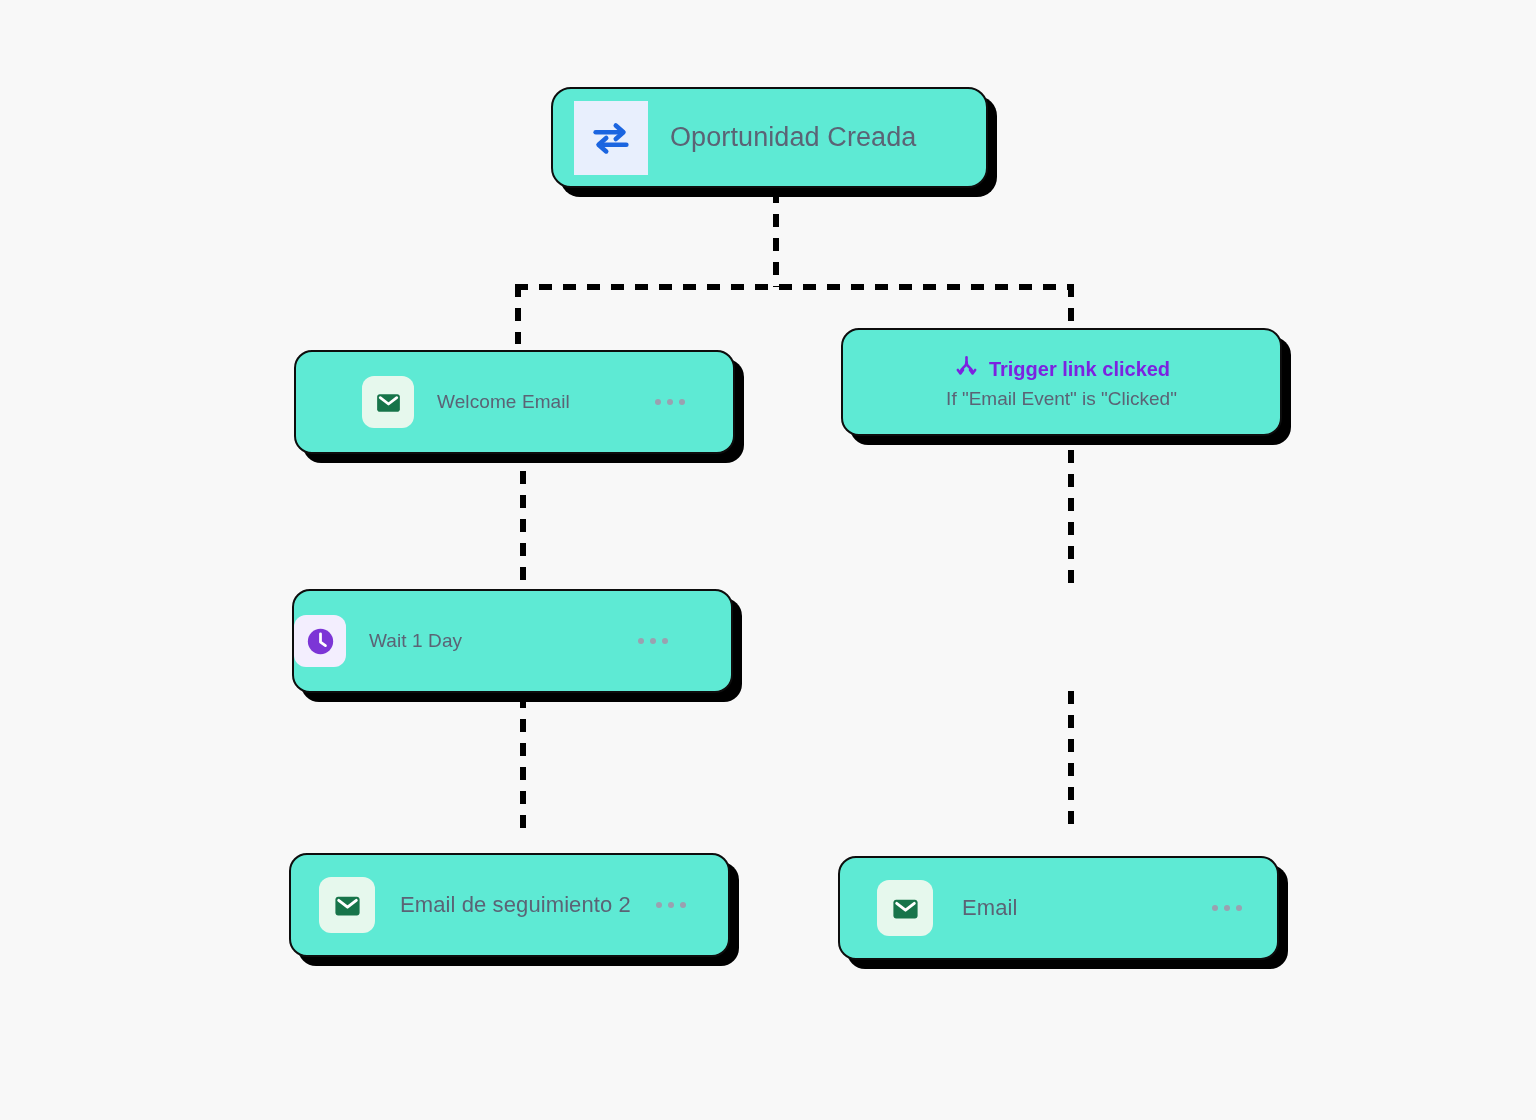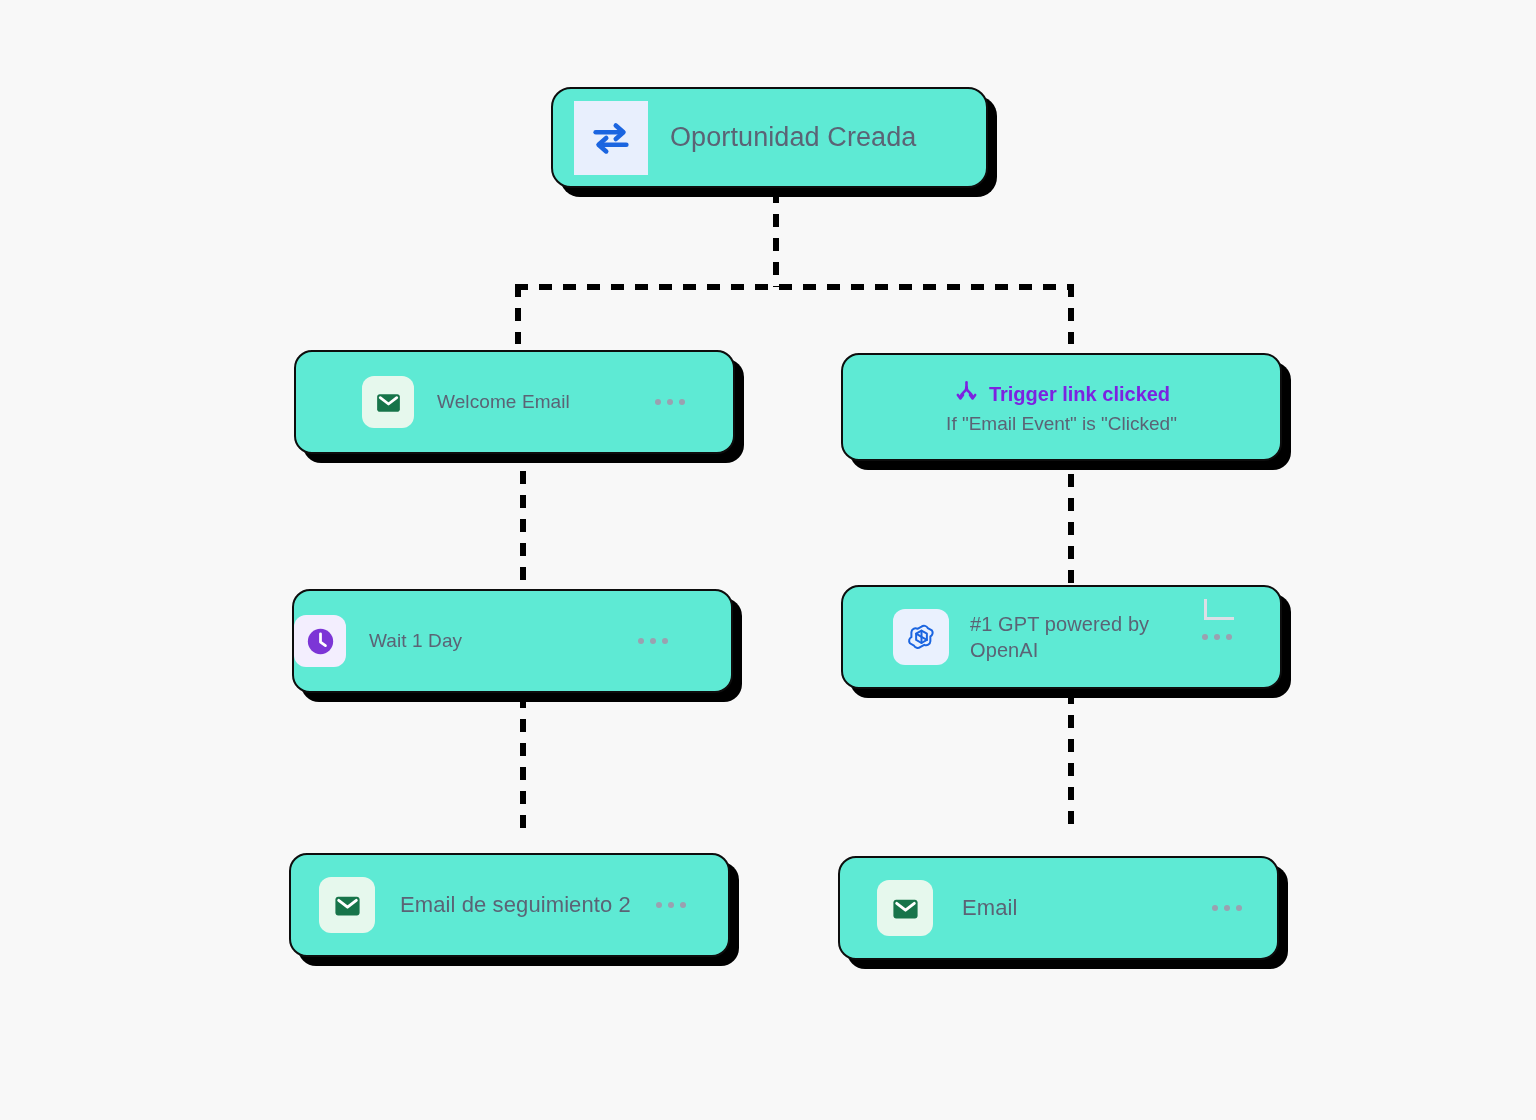--- a/index.html
+++ b/index.html
@@ -111,21 +111,21 @@
     height: 52px;
   }
   #node-welcome .node-label {
     font-size: 19px;
     margin-left: 23px;
   }
   #node-welcome .dots { right: 48px; }
   
   #node-branch {
     left: 841px;
-    top: 353px;
+    top: 328px;
     width: 441px;
     height: 108px;
     gap: 3px;
   }
   .branch-title-row {
     display: flex;
     align-items: center;
     gap: 9px;
   }
   .branch-title {
@@ -297,39 +297,20 @@
       </svg>
     </span>
     <span class="node-label">Wait 1 Day</span>
     <span class="dots">
       <i></i>
         <i></i>
         <i></i>
     </span>
   </div>
 
-  <div class="node" id="node-gpt">
-    <span class="icon-box rnd-blue">
-      <svg width="33" height="33" viewBox="0 0 24 24" fill="none" stroke="#1b65e0" stroke-width="1.45" stroke-linejoin="round" stroke-linecap="round">
-        <path d="M12.03 4.1 a3.05 3.05 0 0 1 4.52 1.0 l3.0 1.73 a3.05 3.05 0 0 1 -1.1 4.45
-                 l0 3.46 a3.05 3.05 0 0 1 -4.45 2.57 l-3.0 1.73 a3.05 3.05 0 0 1 -4.45 -1.12
-                 l-3.0 -1.73 a3.05 3.05 0 0 1 1.1 -4.45 l0 -3.46 a3.05 3.05 0 0 1 4.45 -2.57 Z"></path>
-        <path d="M12 7.0 l3.9 2.25 l0 4.5 L12 16.0 l-3.9 -2.25 l0 -4.5 Z"></path>
-        <path d="M12 7.0 L12 11.6 L15.9 13.75"></path>
-        <path d="M8.1 9.25 L12 11.6 L12 16.0"></path>
-      </svg>
-    </span>
-    <span class="node-label">#1 GPT powered by OpenAI</span>
-    <span class="corner-mark"></span>
-    <span class="dots">
-      <i></i>
-        <i></i>
-        <i></i>
-    </span>
-  </div>
 
   <div class="node" id="node-followup">
     <span class="icon-box rnd-green">
       <svg width="33" height="33" viewBox="0 0 24 24" fill="#17744a">
         <path d="M3.2 7.6 C3.2 6.5 4.1 5.6 5.2 5.6 L18.8 5.6 C19.9 5.6 20.8 6.5 20.8 7.6
                  L20.8 17.2 C20.8 18.3 19.9 19.2 18.8 19.2 L5.2 19.2
                  C4.1 19.2 3.2 18.3 3.2 17.2 Z"></path>
         <path d="M5.6 8.2 L12 13.2 L18.4 8.2" stroke="#ffffff" stroke-width="2.1" fill="none" stroke-linecap="round" stroke-linejoin="round"></path>
       </svg>
     </span>

